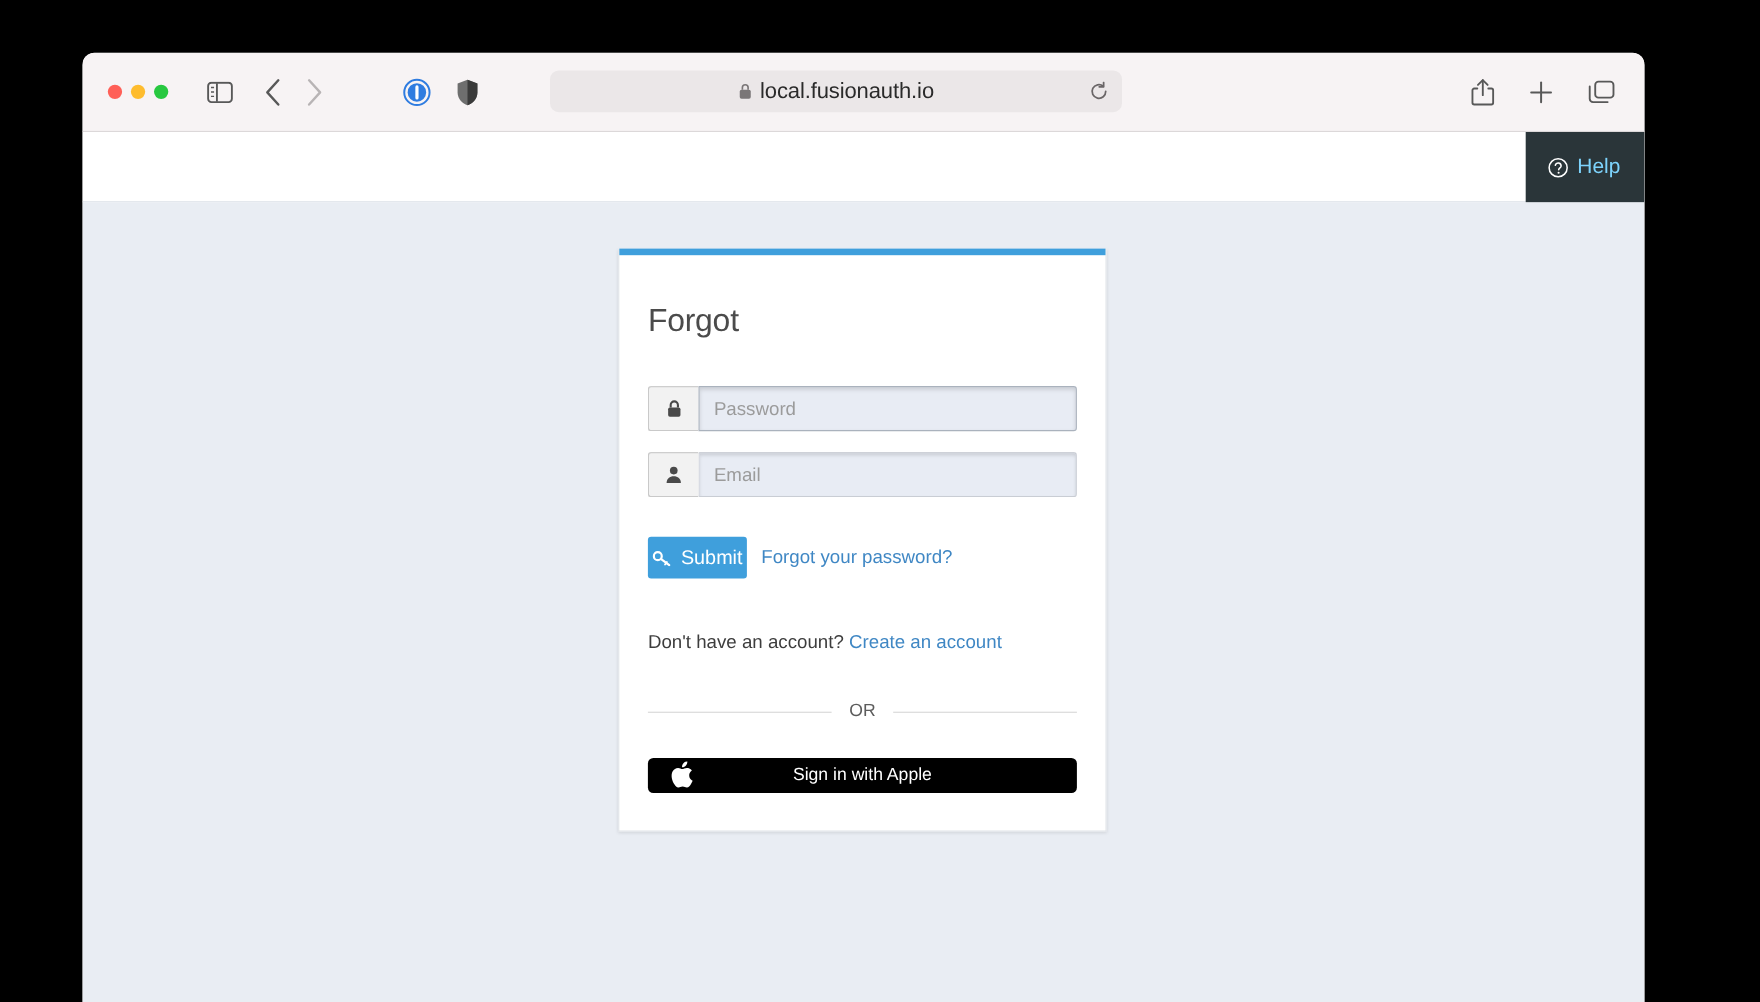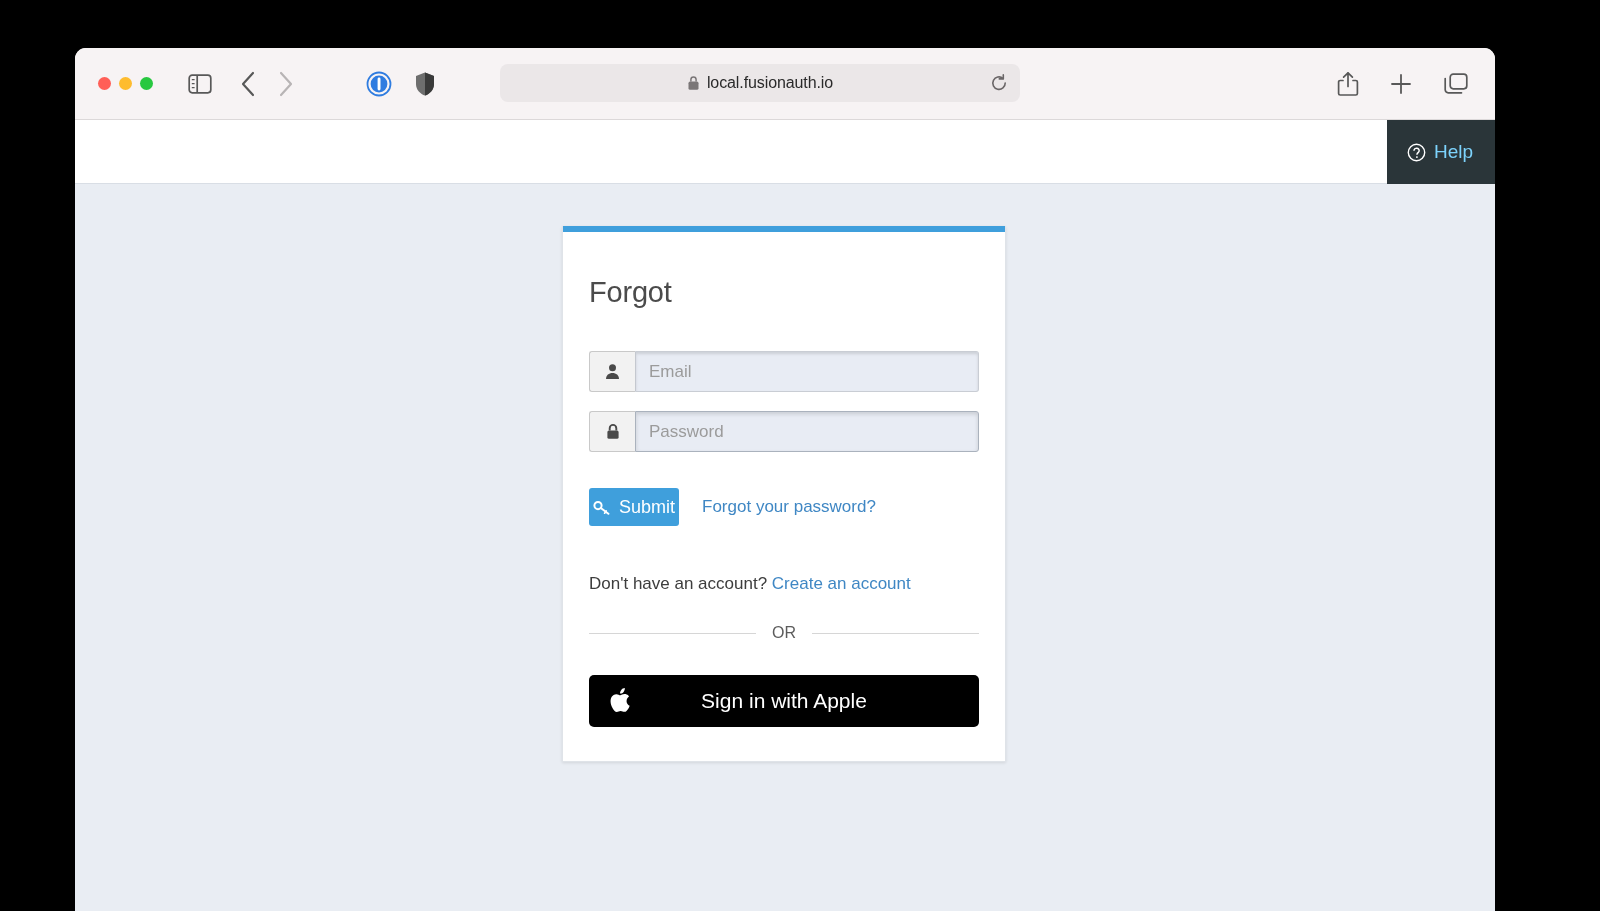--- a/index.html
+++ b/index.html
@@ -52,21 +52,21 @@
   .urlbar {
     position: absolute;
     left: 425px; top: 16px;
     width: 520px; height: 38px;
     background: #ebe7e8;
     border-radius: 8px;
     display: flex; align-items: center; justify-content: center;
   }
   .urlbar .lock { margin-right: 7px; display: flex; }
   .url-text {
-    font-size: 16px; color: #2a2a2a; letter-spacing: -0.1px;
+    font-size: 20px; color: #2a2a2a; letter-spacing: -0.1px;
   }
   .reload-btn {
     position: absolute; right: 12px; top: 50%;
     transform: translateY(-50%);
     display: flex; color: #6a6667;
   }
 
   .tb-right {
     position: absolute; right: 26px; top: 0; height: 72px;
     display: flex; align-items: center; gap: 30px;
@@ -167,21 +167,21 @@
     border: none;
     border-radius: 3px;
     height: 38px;
     padding: 0 4px;
     font-size: 18px;
     font-family: "Liberation Sans", sans-serif;
     display: flex; align-items: center; gap: 9px;
     cursor: pointer;
   }
   .forgot-link {
-    margin-left: 23px;
+    margin-left: 13px;
     color: #3f87c4;
     font-size: 17px;
     text-decoration: none;
     cursor: pointer;
   }
 
   
   .account-row {
     margin-top: 48px;
     font-size: 17px;
@@ -189,41 +189,41 @@
   }
   .account-row a {
     color: #3f87c4;
     text-decoration: none;
     cursor: pointer;
   }
 
   
   .or-divider {
     display: flex; align-items: center;
-    margin-top: 30px;
+    margin-top: 44px;
     color: #5c5c5c;
     font-size: 16px;
   }
   .or-divider .line {
     flex: 1; height: 1px; background: #d6d6d6;
   }
   .or-divider .or-text { padding: 0 16px; }
 
   
   .apple-btn {
     margin-top: 33px;
-    height: 52px;
+    height: 32px;
     background: #000000;
     color: #ffffff;
     border: none;
     border-radius: 5px;
     width: 100%;
     position: relative;
     display: flex; align-items: center; justify-content: center;
-    font-size: 21px;
+    font-size: 16px;
     font-family: "Liberation Sans", sans-serif;
     cursor: pointer;
   }
   .apple-btn .apple-logo {
     position: absolute;
     left: 20px; top: 50%;
     transform: translateY(-50%);
     display: flex;
   }
 </style>
@@ -330,38 +330,38 @@
   </div>
 
   <div class="page-body">
 
     <div class="login-card">
       <div class="card-topbar"></div>
 
       <div class="card-inner">
         <h1 class="card-title">Forgot</h1>
 
+        <div class="input-group password">
+          <span class="input-addon">
+            <svg width="16" height="17" viewBox="0 0 16 17" fill="none">
+              <rect x="2.4" y="7.4" width="11.2" height="8.4" rx="1.6" fill="#4a4a4a"></rect>
+              <path d="M4.7 7.4 V5.2 a3.3 3.3 0 0 1 6.6 0 V7.4" stroke="#4a4a4a" stroke-width="1.9" fill="none"></path>
+            </svg>
+          </span>
+          <input class="input-field" type="text" placeholder="Password" style="">
+        </div>
+
         <div class="input-group email">
           <span class="input-addon">
             <svg width="17" height="17" viewBox="0 0 17 17" fill="none">
               <circle cx="8.5" cy="4.8" r="3.5" fill="#4a4a4a"></circle>
               <path d="M2 16 c0 -3.7 2.9 -6 6.5 -6 s6.5 2.3 6.5 6 Z" fill="#4a4a4a"></path>
             </svg>
           </span>
           <input class="input-field" type="text" placeholder="Email" style="">
-        </div>
-
-        <div class="input-group password">
-          <span class="input-addon">
-            <svg width="16" height="17" viewBox="0 0 16 17" fill="none">
-              <rect x="2.4" y="7.4" width="11.2" height="8.4" rx="1.6" fill="#4a4a4a"></rect>
-              <path d="M4.7 7.4 V5.2 a3.3 3.3 0 0 1 6.6 0 V7.4" stroke="#4a4a4a" stroke-width="1.9" fill="none"></path>
-            </svg>
-          </span>
-          <input class="input-field" type="text" placeholder="Password" style="">
         </div>
 
         <div class="submit-row">
           <button class="submit-btn">
             <span>
               <svg width="17" height="15" viewBox="0 0 17 15" fill="none" style="display:block">
                 <circle cx="5" cy="5.6" r="3.6" stroke="#ffffff" stroke-width="2" fill="none"></circle>
                 <line x1="7.8" y1="8" x2="15.4" y2="13.8" stroke="#ffffff" stroke-width="2" stroke-linecap="round"></line>
                 <line x1="11.6" y1="13.2" x2="13.2" y2="11" stroke="#ffffff" stroke-width="1.7" stroke-linecap="round"></line>
               </svg>

